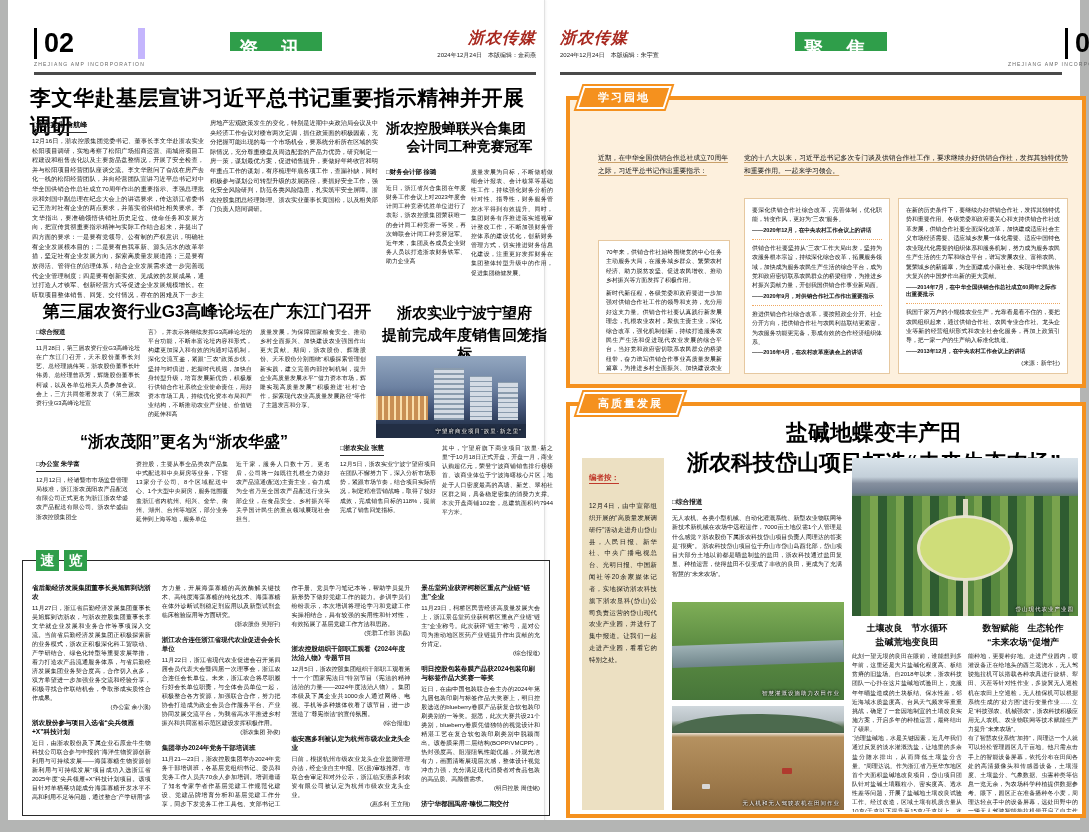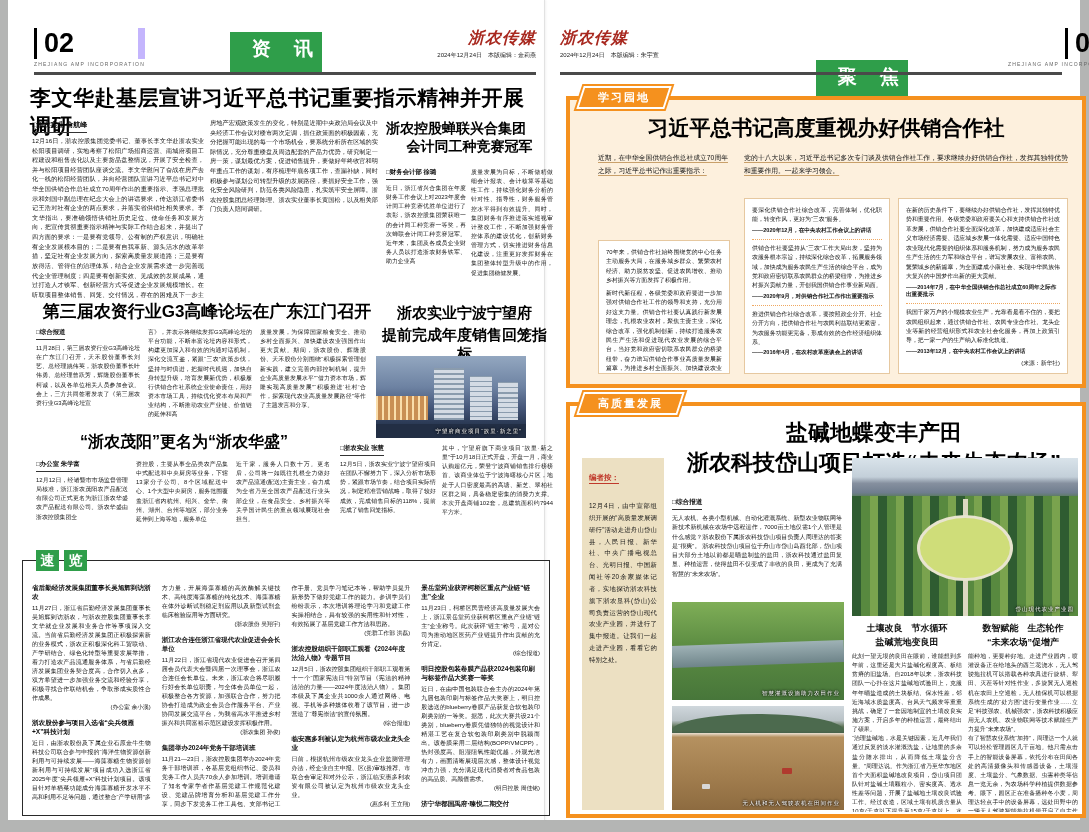--- a/index.html
+++ b/index.html
@@ -5,21 +5,21 @@
   html,body{margin:0;padding:0;background:#b9bab9;}
   *{box-sizing:border-box;}
   body{font-family:"Liberation Sans","DejaVu Sans",sans-serif;color:#111;}
   .spread{position:relative;width:1089px;height:832px;background:#b4b5b4;overflow:hidden;}
   .sheet{position:absolute;left:8px;top:0;width:1072px;height:820px;background:#ffffff;}
   .fold{position:absolute;left:536px;top:0;width:1px;height:820px;background:#e2e2e2;box-shadow:1px 0 2px rgba(0,0,0,.08);}
   .abs{position:absolute;}
   
   .pagenum{font-size:27px;font-weight:900;line-height:1;padding:2px 7px;border-left:3px solid #000;border-right:7px solid #c4b5fd;color:#000;}
   .pagecap{font-size:5px;letter-spacing:1.2px;color:#666;margin-top:2px;white-space:nowrap;}
-  .secbox{background:#2f9e4a;color:#fff;font-size:19px;font-weight:bold;letter-spacing:9px;text-align:right;line-height:34px;height:40px;width:92px;padding-left:9px;}
+  .secbox{background:#2f9e4a;color:#fff;font-size:19px;font-weight:bold;letter-spacing:9px;text-align:left;line-height:34px;height:19px;width:92px;padding-left:9px;}
   .logo{font-family:"DejaVu Serif","Liberation Serif",serif;font-style:italic;font-weight:bold;color:#a8281f;font-size:16px;letter-spacing:1px;white-space:nowrap;}
   .dateline{font-size:6px;color:#222;margin-top:2px;white-space:nowrap;}
   .rule{height:3px;background:#4a4a4a;}
   
   .t{font-size:6.2px;line-height:1.55;text-align:justify;overflow:hidden;color:#151515;}
   .byline{font-size:7px;font-weight:bold;border-bottom:1px solid #333;padding-bottom:2px;color:#111;white-space:nowrap;}
   .h1{font-weight:900;color:#000;}
   .credit{text-align:right;font-size:5.8px;}
   .qv-title{font-size:6.6px;font-weight:bold;margin:0 0 2px 0;line-height:1.35;}
   .qv-item{margin-bottom:7px;}
@@ -155,30 +155,29 @@
       <div class="qv-item">
           <div class="qv-title">济宁华都国禹府·臻悦二期交付</div>
         </div>
 
     </div>
 
     <div class="abs" style="left:552px;top:28px;width:120px;">
       <div class="logo">浙农传媒</div>
       <div class="dateline">2024年12月24日　本版编辑：朱宇宣</div>
     </div>
-    <div class="abs secbox" style="left:808px;top:32px;margin-top:28px;">聚 焦</div>
+    <div class="abs secbox" style="left:787px;top:32px;">聚 焦</div>
     <div class="abs" style="left:1000px;top:28px;text-align:right;">
       <div class="pagenum" style="display:inline-block;">03</div>
       <div class="pagecap">ZHEJIANG AMP INCORPORATION</div>
     </div>
     <div class="abs rule" style="left:552px;top:72px;width:502px;"></div>
 
     <div class="abs obox" style="left:558px;top:96px;width:520px;height:292px;">
       <div class="label-tab"><span>学习园地</span></div>
-      <div class="abs h1" style="left:0;top:14px;width:100%;text-align:center;font-size:21px;">习近平总书记高度重视办好供销合作社</div>
       <div class="abs intro" style="left:28px;top:52px;width:130px;height:84px;overflow:hidden;">近期，在中华全国供销合作总社成立70周年之际，习近平总书记作出重要指示：</div>
       <div class="abs intro" style="left:174px;top:52px;width:324px;height:40px;overflow:hidden;">党的十八大以来，习近平总书记多次专门谈及供销合作社工作，要求继续办好供销合作社，发挥其独特优势和重要作用。一起来学习领会。</div>
       <div class="abs quotebox" style="left:28px;top:140px;width:132px;height:134px;">
         <div class="q">70年来，供销合作社始终围绕党的中心任务主动服务大局，在服务城乡群众、繁荣农村经济、助力脱贫攻坚、促进农民增收、推动乡村振兴等方面发挥了积极作用。</div>
         <div class="q" style="margin-top:3px;">新时代新征程，各级党委和政府要进一步加强对供销合作社工作的领导和支持，充分用好这支力量。供销合作社要认真践行新发展理念，扎根农业农村，聚焦主责主业，深化综合改革，强化机制创新，持续打造服务农民生产生活和促进现代农业发展的综合平台，当好党和政府密切联系农民群众的桥梁纽带，奋力谱写供销合作事业高质量发展新篇章，为推进乡村全面振兴、加快建设农业强国作出更大贡献。</div>
       </div>
       <div class="abs quotebox" style="left:174px;top:98px;width:146px;height:176px;">
         <div class="q">要深化供销合作社综合改革，完善体制，优化职能，转变作风，更好为“三农”服务。</div>
         <div class="qsrc">——2020年12月，在中央农村工作会议上的讲话</div>
         <div class="qdiv"></div>

